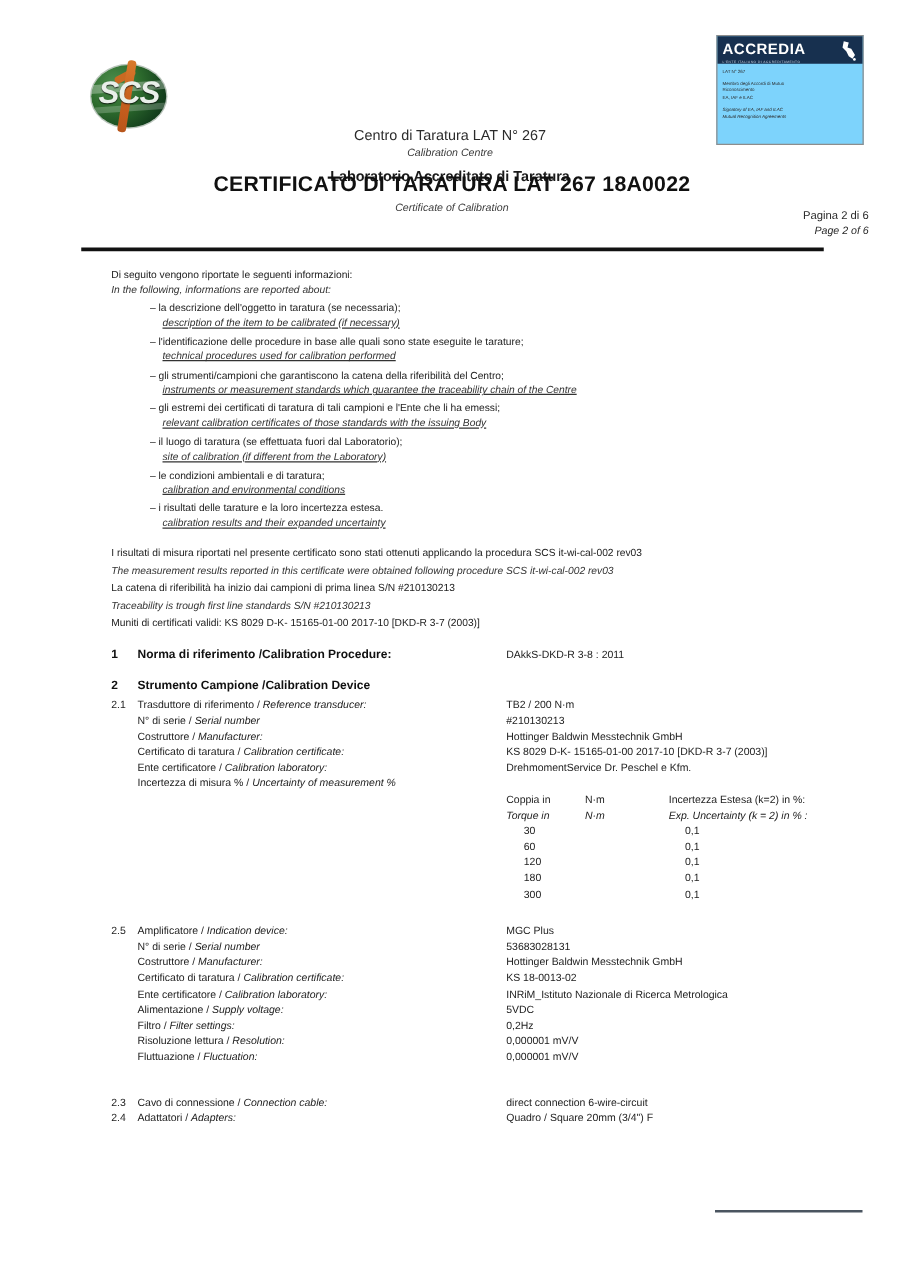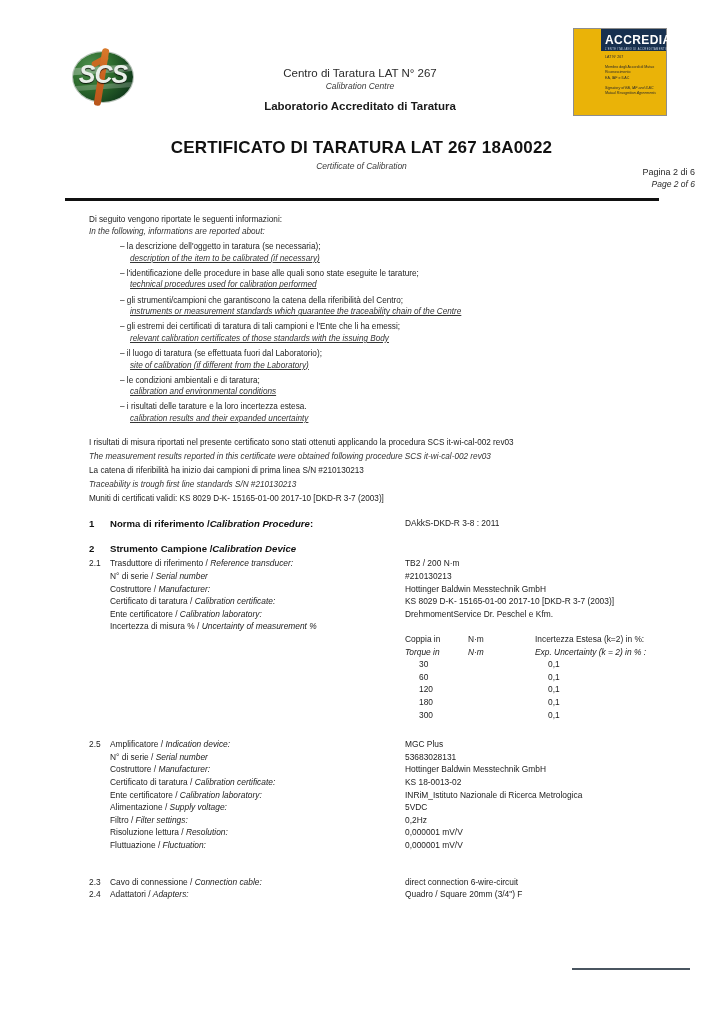--- a/index.html
+++ b/index.html
@@ -95,46 +95,46 @@
     position: absolute;
     left: 180px;
     top: 66px;
     width: 360px;
     text-align: center;
   }
   .center-head .l1 {
     font-size: 11.5px;
     color: #2b2b2b;
     line-height: 14px;
+    margin-top: 36px;
   }
   .center-head .l2 {
     font-size: 8.5px;
     font-style: italic;
     color: #3a3a3a;
     line-height: 12px;
   }
   .center-head .l3 {
     font-size: 11.5px;
     font-weight: bold;
     color: #1a1a1a;
     margin-top: 7px;
     line-height: 14px;
   }
 
   
   .accredia {
     position: absolute;
     left: 573px;
     top: 28px;
-    width: 94px;
+    width: 118px;
     height: 88px;
     border: 1px solid #8d8d8d;
-    background: #eab308;
+    background: #7dd3fc;
     box-sizing: border-box;
-    padding-left: 27px;
   }
   .accredia .bar {
     height: 22px;
     background: #17304f;
     display: flex;
     align-items: center;
     justify-content: space-between;
     padding: 0 4px;
     box-sizing: border-box;
   }
@@ -231,21 +231,21 @@
     margin-top: 14px;
     position: relative;
   }
   .sec-head {
     font-size: 9.6px;
     font-weight: bold;
     color: #111;
     display: flex;
   }
   .sec-head .num { width: 21px; flex: none; }
-  .sec-head .en { font-style: italic; }
+  .sec-head .en { }
   .sec-head-row { display: flex; align-items: baseline; }
   .sec-head-row .val {
     position: absolute;
     left: 316px;
     font-size: 8.4px;
     font-weight: normal;
     color: #222;
     font-family: "Liberation Sans", sans-serif;
   }
 

